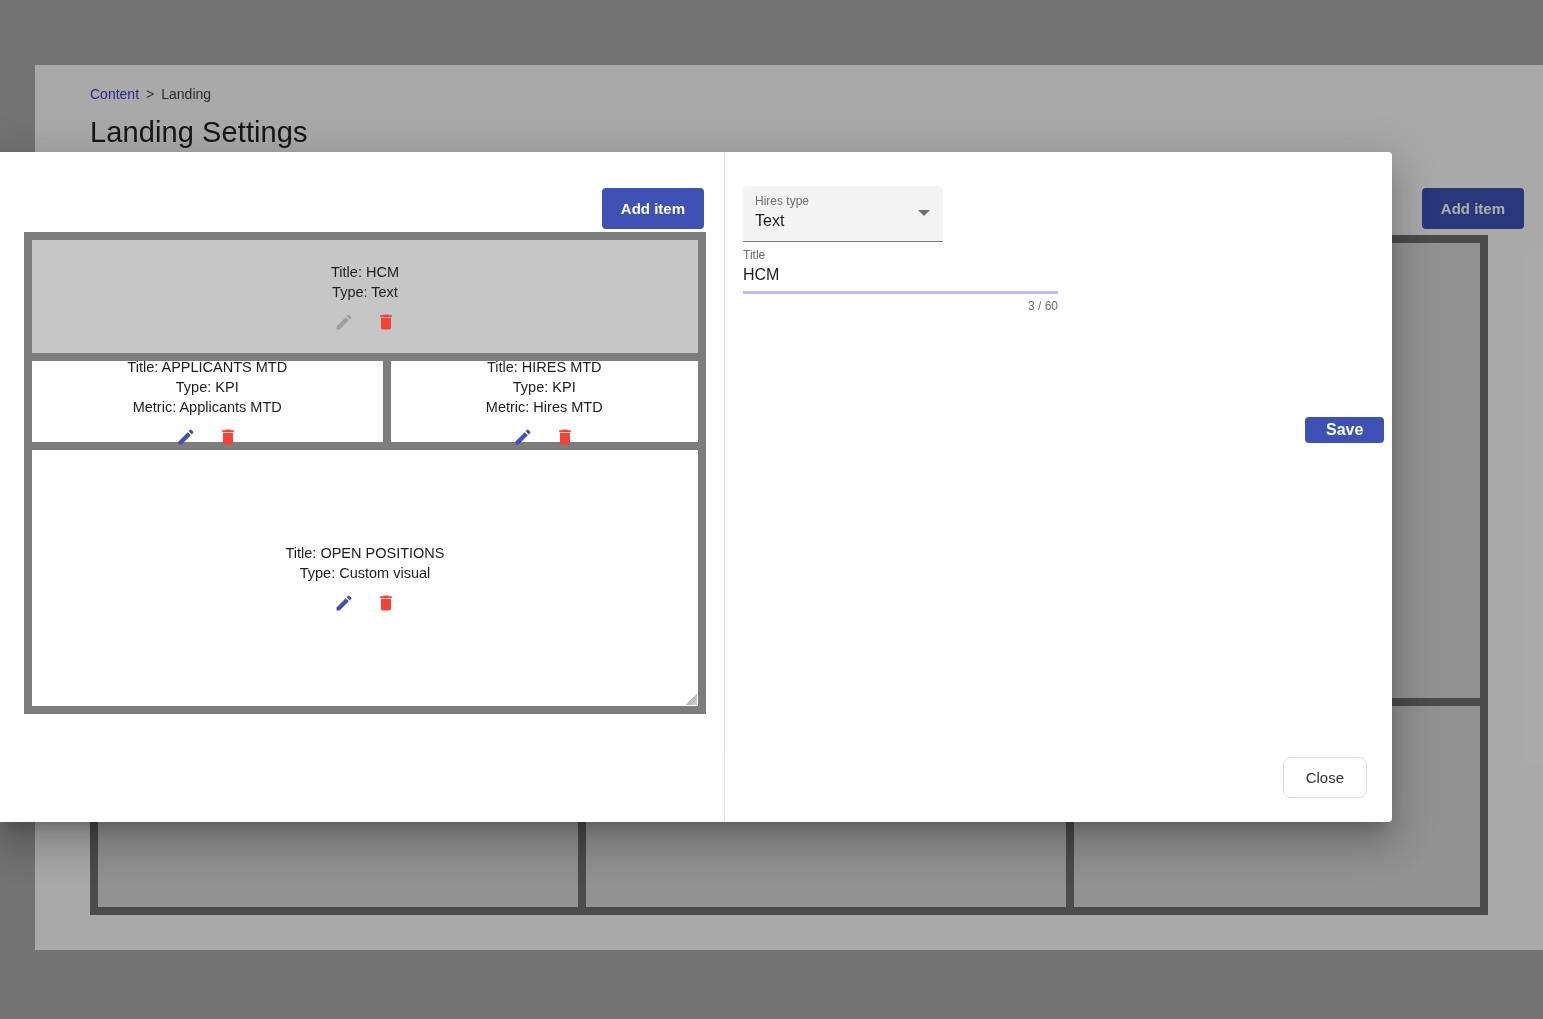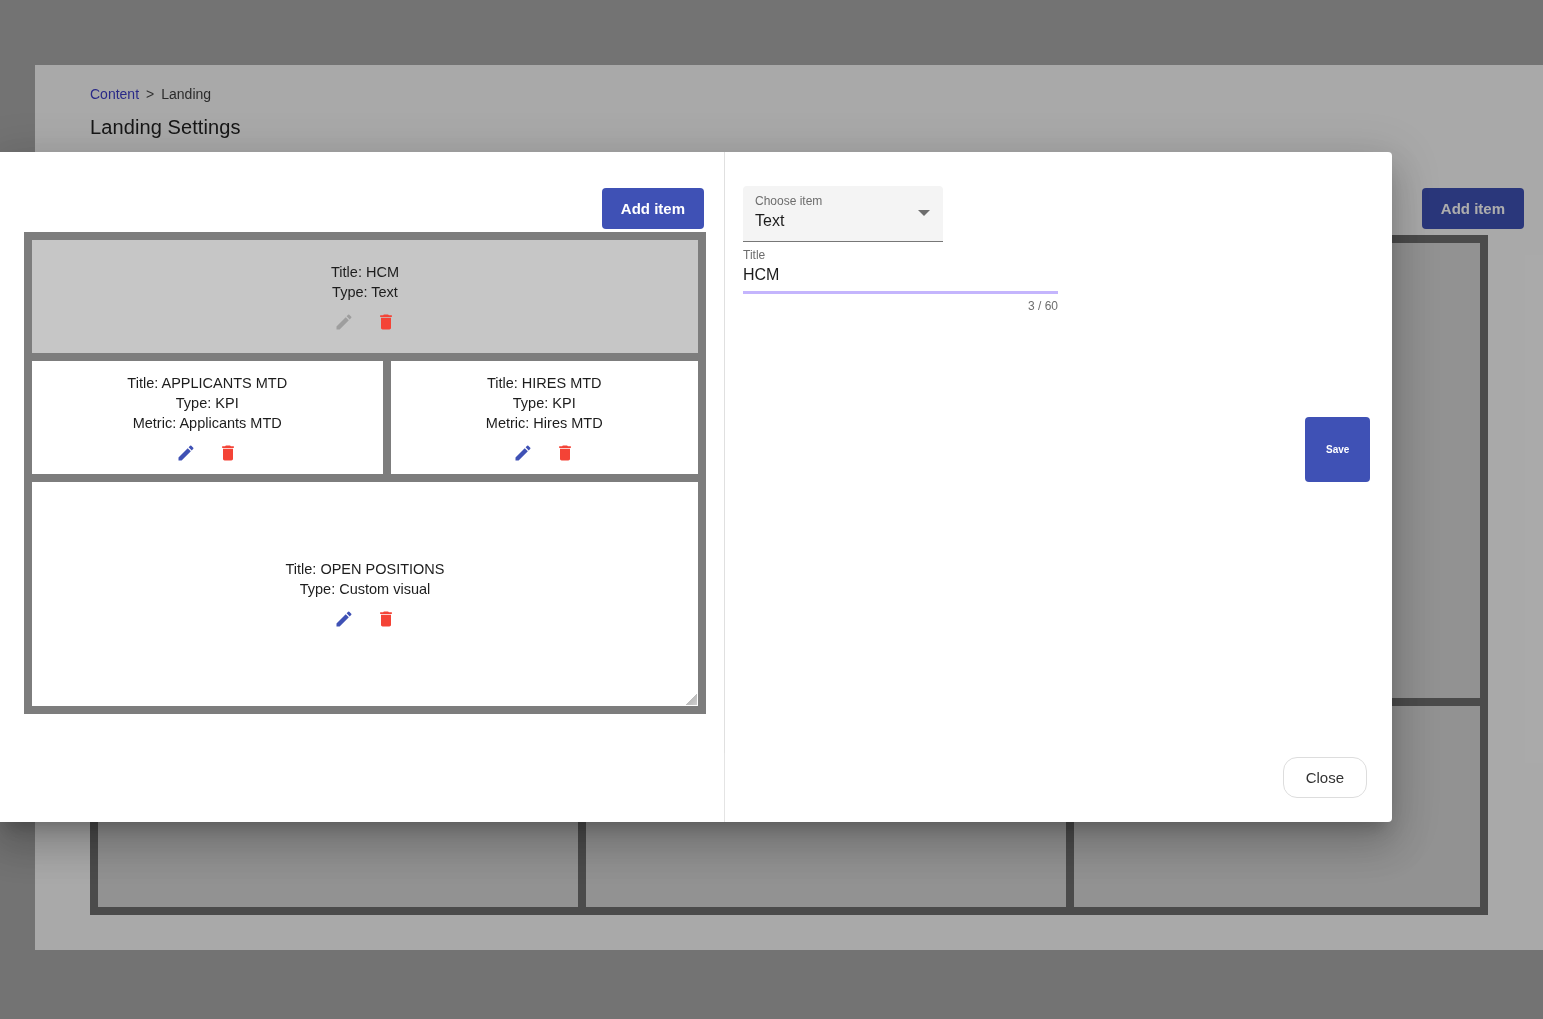--- a/index.html
+++ b/index.html
@@ -23,21 +23,21 @@
   }
   .bg-breadcrumb {
     position: absolute; left: 55px; top: 21px;
     font-size: 14px; color: #3f3f3f;
     white-space: nowrap;
   }
   .bg-breadcrumb .crumb-link { color: #3d3dc8; }
   .bg-breadcrumb .crumb-sep { color:#4a4a4a; padding: 0 7px; }
   .bg-title {
     position: absolute; left: 55px; top: 51px;
-    font-size: 20px; color: #222; font-weight: 400; letter-spacing: .1px;
+    font-size: 29px; color: #222; font-weight: 400; letter-spacing: .1px;
   }
   .bg-additem {
     position: absolute; right: 19px; top: 123px;
     background: #3f51b5; color: #fff;
     border: none; border-radius: 4px;
     font-size: 15px; font-weight: bold;
     padding: 12px 19px;
     font-family: "Liberation Sans", sans-serif;
     cursor: pointer;
   }
@@ -99,21 +99,21 @@
   .item-grid {
     position: absolute;
     left: 24px; top: 80px;
     width: 682px; height: 482px;
     background: #7d7d7d;
     padding: 8px;
     display: flex; flex-direction: column; gap: 8px;
   }
   .ig-row { display: flex; gap: 8px; }
   .ig-row-1 { height: 113px; }
-  .ig-row-2 { height: 113px; }
+  .ig-row-2 { height: 81px; }
   .ig-row-3 { flex: 1 1 auto; }
 
   .gi {
     background: #ffffff;
     position: relative;
     display: flex; flex-direction: column;
     align-items: center; justify-content: center;
     font-size: 14.5px; color: #1d1d1d;
     line-height: 20px;
     flex: 1 1 auto;
@@ -168,30 +168,30 @@
     font-size: 16px; color: #1c1c1c;
     padding: 4px 0 7px 0;
     outline: none;
   }
   .tf-counter { text-align: right; font-size: 12px; color: #6d6d6d; padding-top: 5px; }
 
   .save-btn {
     position: absolute; left: 580px; top: 265px;
     background: #3f51b5; color: #fff;
     border: none; border-radius: 4px;
-    font-size: 10px; font-weight: bold;
-    padding: 27px 21px;
+    font-size: 16px; font-weight: bold;
+    padding: 4px 21px;
     font-family: "Liberation Sans", sans-serif;
     cursor: pointer;
   }
 
   .close-btn {
     position: absolute; right: 25px; bottom: 24px;
     background: #ffffff; color: #333;
-    border: 1px solid #dddddd; border-radius: 14px;
+    border: 1px solid #dddddd; border-radius: 8px;
     font-size: 15px;
     padding: 11px 22px;
     font-family: "Liberation Sans", sans-serif;
     cursor: pointer;
   }
 </style>
 </head>
 <body>
 
 <div id="root">
@@ -305,21 +305,21 @@
             <div class="resize-handle"></div>
           </div>
         </div>
 
       </div>
     </div>
 
     <div class="panel-right">
 
       <div class="select-field">
-        <div class="select-label">Choose item</div>
+        <div class="select-label">Hires type</div>
         <div class="select-value">Text</div>
         <div class="select-arrow"></div>
       </div>
 
       <div class="text-field" style="top:96px;">
         <div class="tf-label">Title</div>
         <input class="tf-input" type="text" value="HCM" style="">
         <div class="tf-counter">3 / 60</div>
       </div>
 

